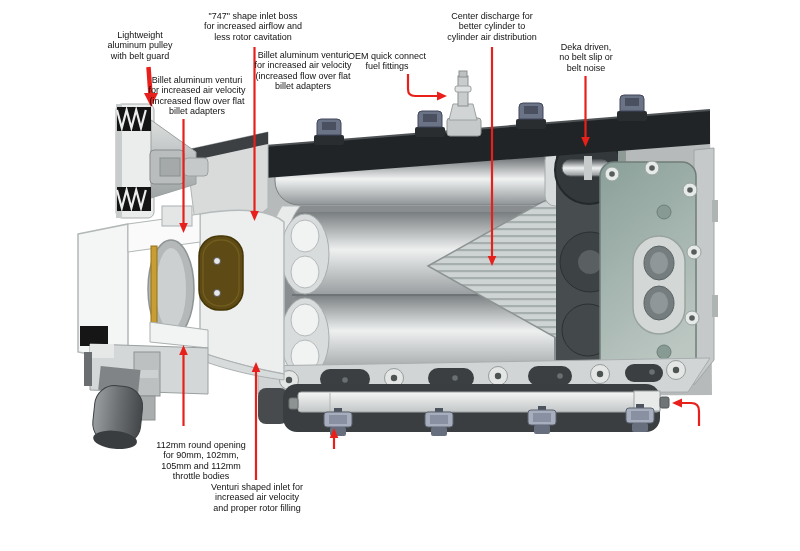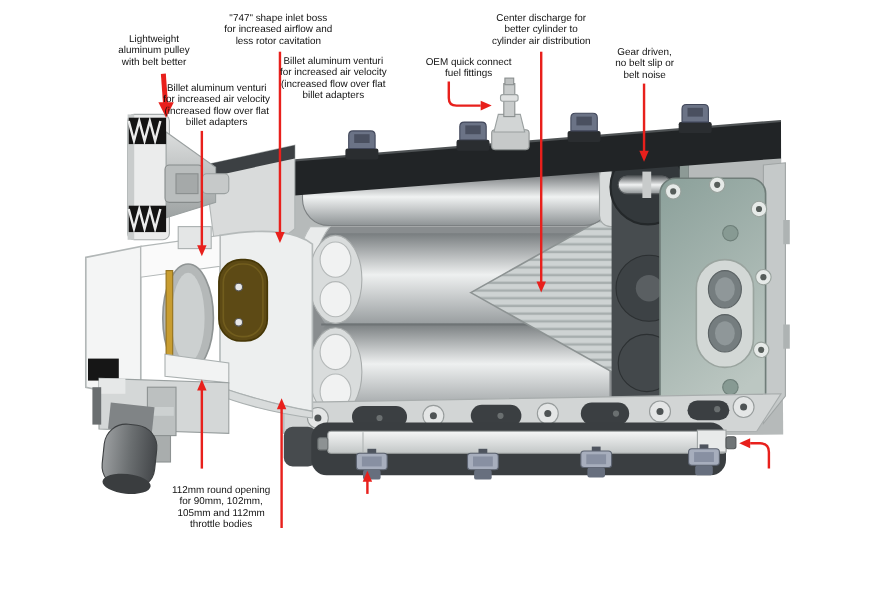--- a/index.html
+++ b/index.html
@@ -339,38 +339,41 @@
     </g>
     <g>
       <path d="M699,426 L699,411 Q699,403 691,403 L682,403" fill="none" stroke-width="2.2"></path>
       <polygon points="672,403 682,398.5 682,407.5" stroke="none"></polygon>
     </g>
   </g>
 </svg>
 
 <div class="callout" style="left:140px;top:30px">Lightweight
 aluminum pulley
-with belt better</div>
+with belt guard</div>
 <div class="callout" style="left:253px;top:11px">"747" shape inlet boss
 for increased airflow and
 less rotor cavitation</div>
 <div class="callout" style="left:197px;top:75px">Billet aluminum venturi
 for increased air velocity
 (increased flow over flat
 billet adapters</div>
 <div class="callout" style="left:303px;top:50px">Billet aluminum venturi
 for increased air velocity
 (increased flow over flat
 billet adapters</div>
-<div class="callout" style="left:426px;top:51px">OEM quick connect
+<div class="callout" style="left:387px;top:51px">OEM quick connect
 fuel fittings</div>
 <div class="callout" style="left:492px;top:11px">Center discharge for
 better cylinder to
 cylinder air distribution</div>
-<div class="callout" style="left:586px;top:42px">Gear driven,
+<div class="callout" style="left:586px;top:42px">Deka driven,
 no belt slip or
 belt noise</div>
 <div class="callout" style="left:201px;top:440px">112mm round opening
 for 90mm, 102mm,
 105mm and 112mm
 throttle bodies</div>
+<div class="callout" style="left:257px;top:482px">Venturi shaped inlet for
+increased air velocity
+and proper rotor filling</div>
 
 </div>
 
 </body></html>

